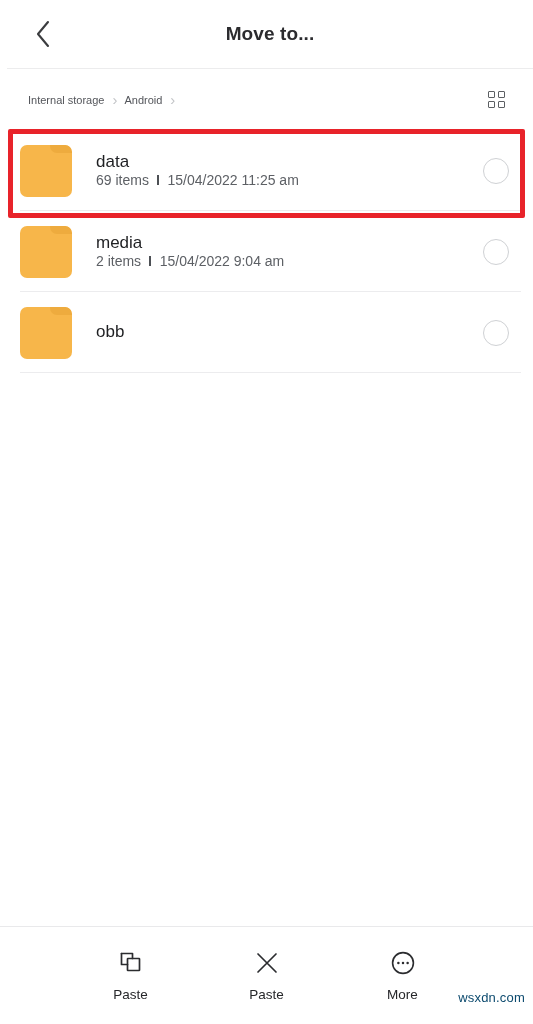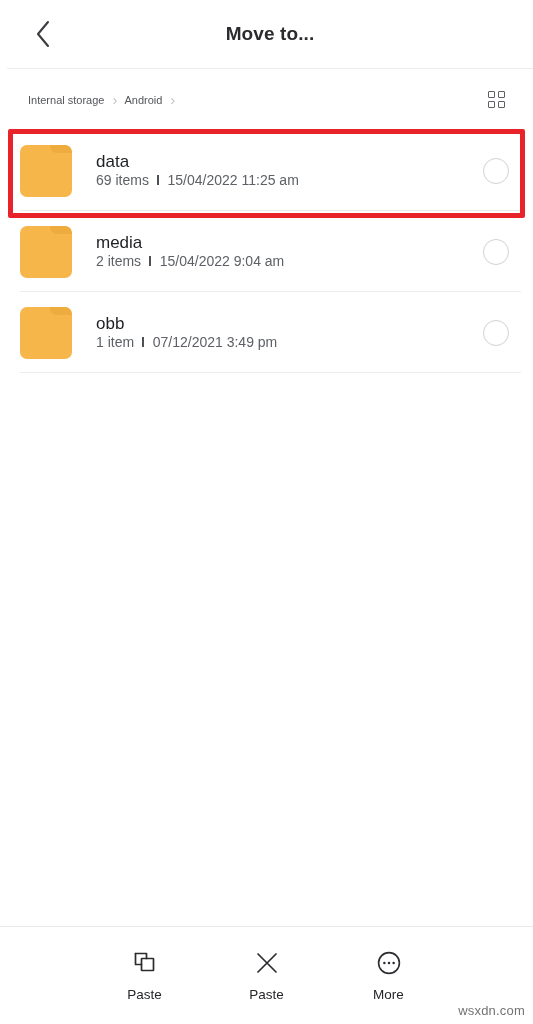--- a/index.html
+++ b/index.html
@@ -231,21 +231,21 @@
     position: absolute;
     left: 0;
     right: 0;
     bottom: 0;
     height: 98px;
     background: #ffffff;
     border-top: 1px solid #e9e9eb;
     display: flex;
     align-items: center;
     justify-content: center;
-    gap: 34px;
+    gap: 48px;
   }
   .bb-item {
     width: 88px;
     display: flex;
     flex-direction: column;
     align-items: center;
     gap: 11px;
     cursor: pointer;
   }
   .bb-icon {
@@ -256,23 +256,23 @@
   }
   .bb-label {
     font-size: 13.5px;
     color: #26272a;
     line-height: 1;
   }
 
   .watermark {
     position: absolute;
     right: 8px;
-    bottom: 6px;
+    bottom: 19px;
     font-size: 13px;
-    color: #737373;
+    color: #0c4a6e;
     font-family: "Liberation Sans", sans-serif;
     letter-spacing: .2px;
   }
 </style>
 </head>
 <body>
 
 <div id="app">
 
   <div class="appbar">
@@ -336,25 +336,20 @@
       <div class="row-radio"></div>
       <div class="divider"></div>
     </div>
 
     <div class="row">
       <div class="row-icon">
         <div class="folder"></div>
       </div>
       <div class="row-text">
         <div class="row-name">obb</div>
-        <div class="row-meta">
-          <span>1 item</span>
-          <span class="meta-sep"></span>
-          <span>07/12/2021 3:49 pm</span>
-        </div>
       </div>
       <div class="row-radio"></div>
       <div class="divider"></div>
     </div>
 
 
   </div>
 
   <div class="highlight-box"></div>
 

